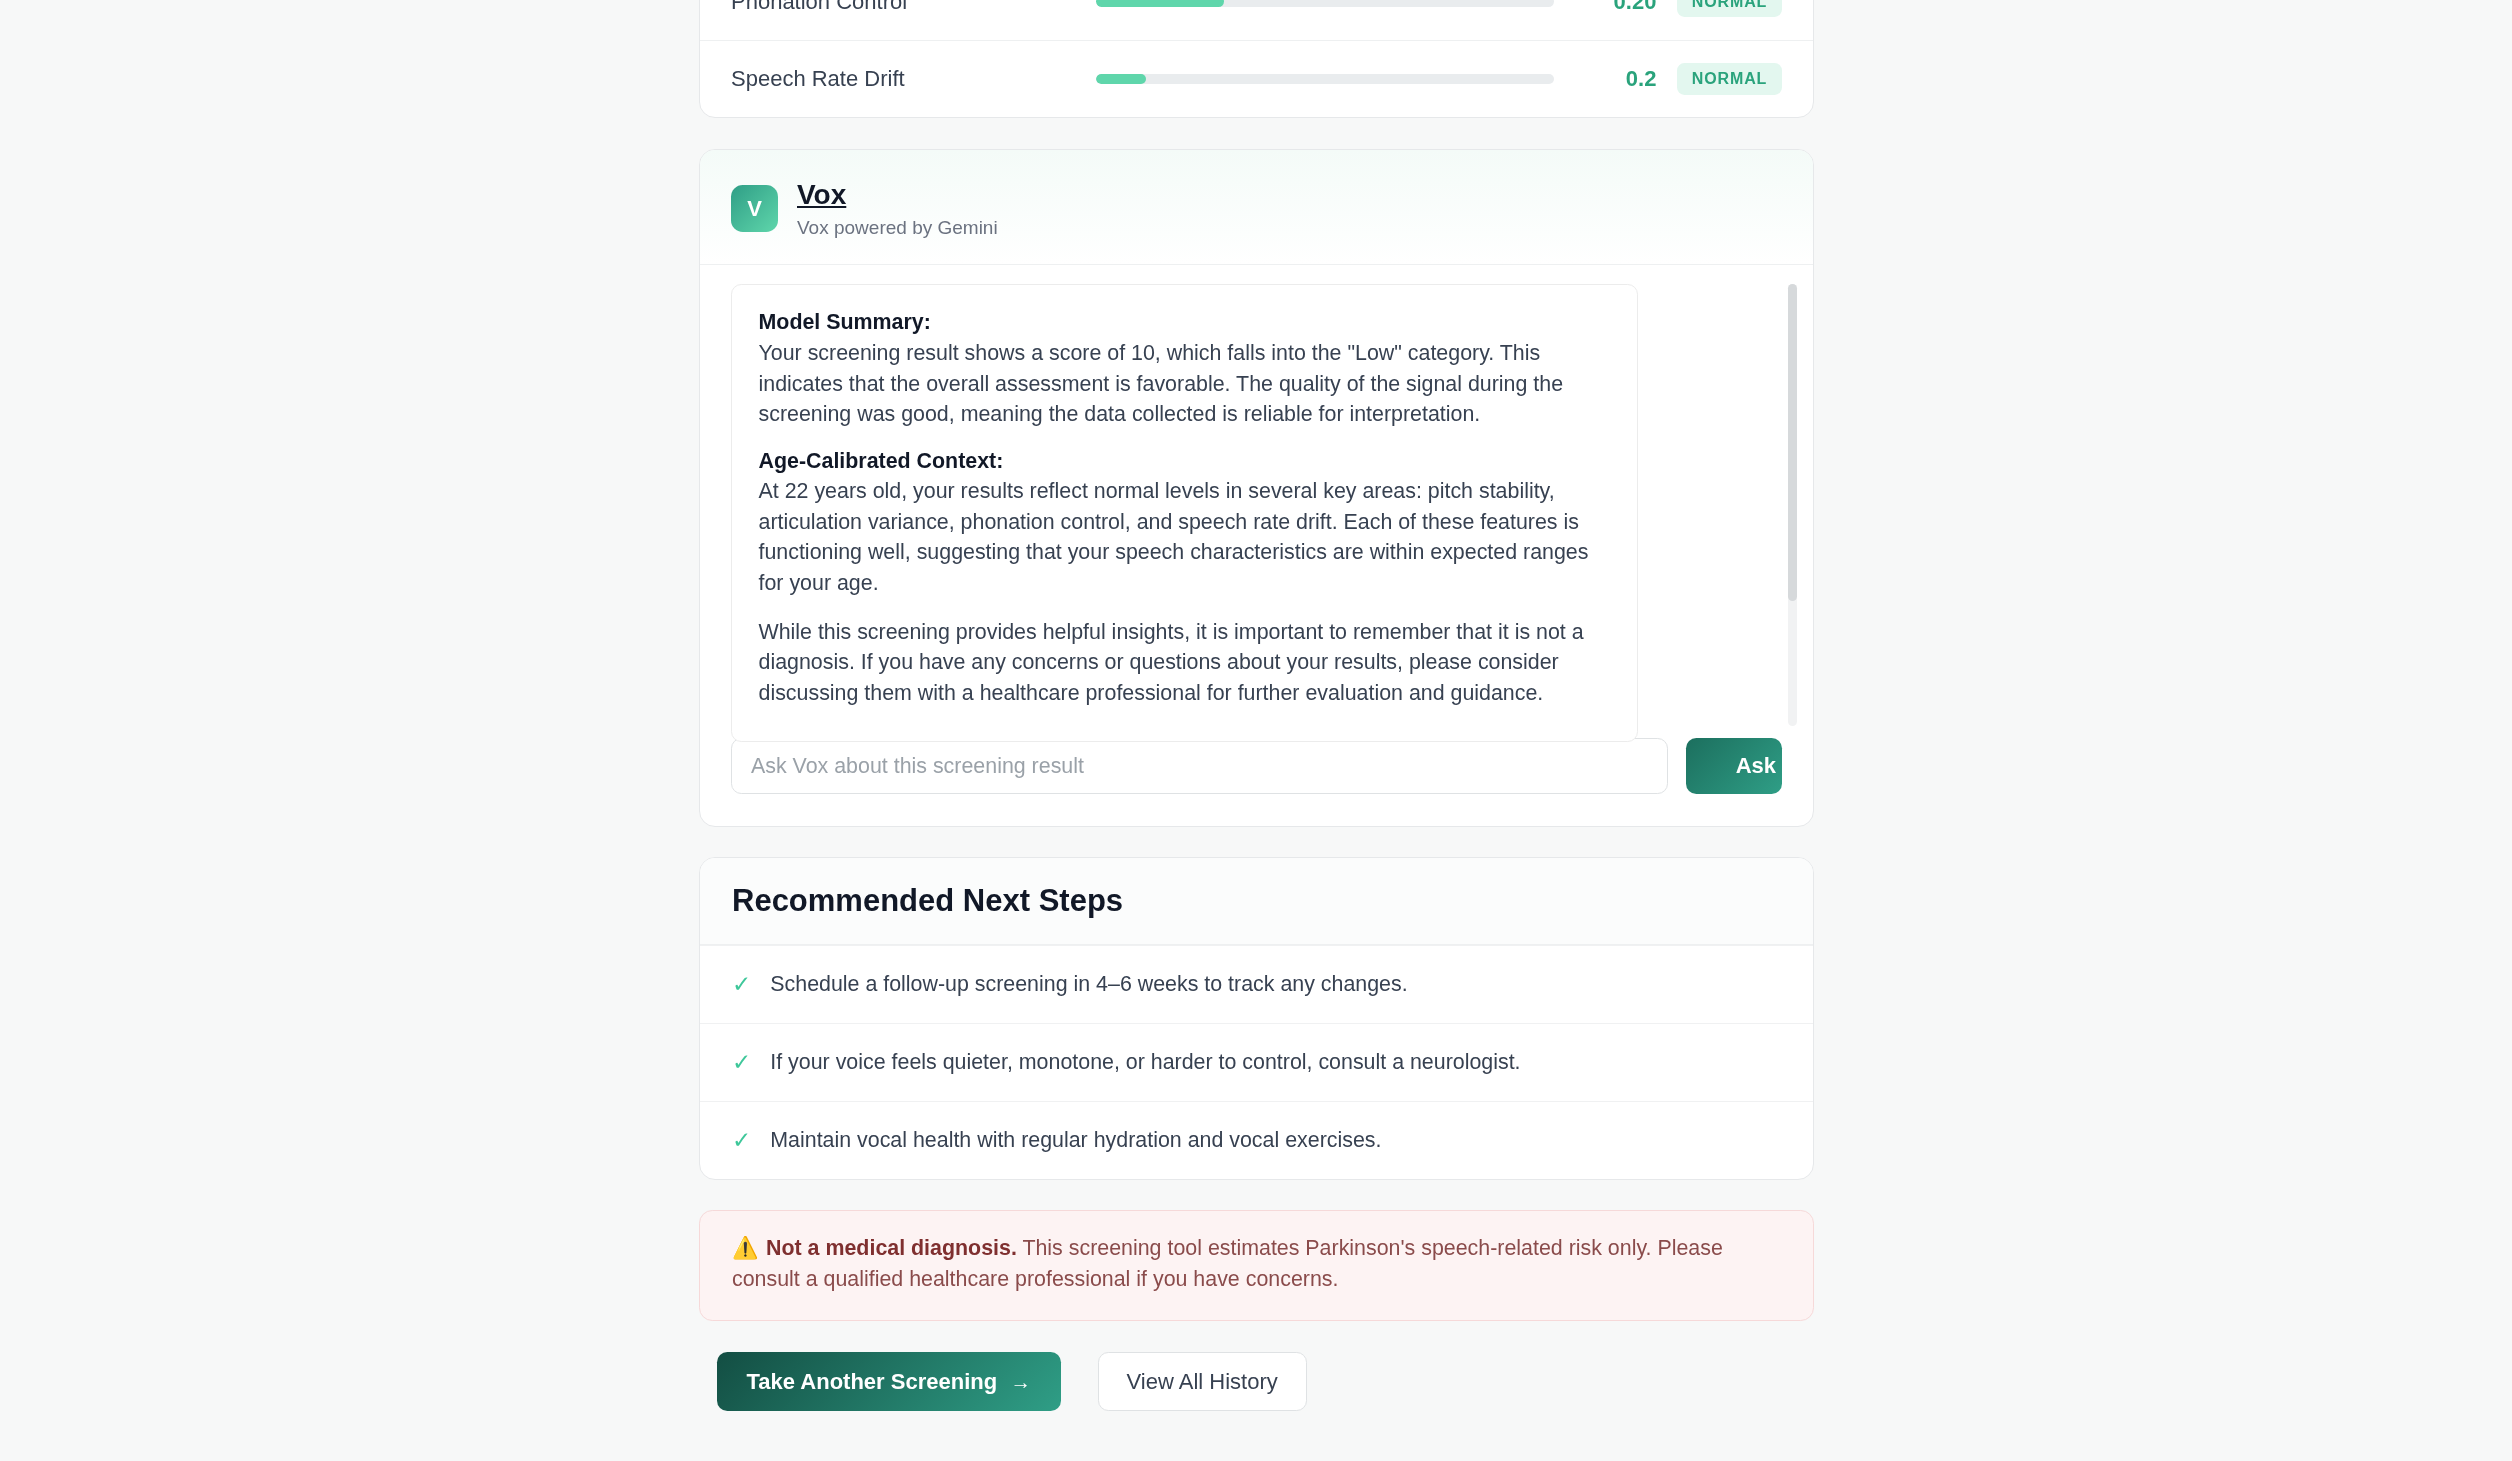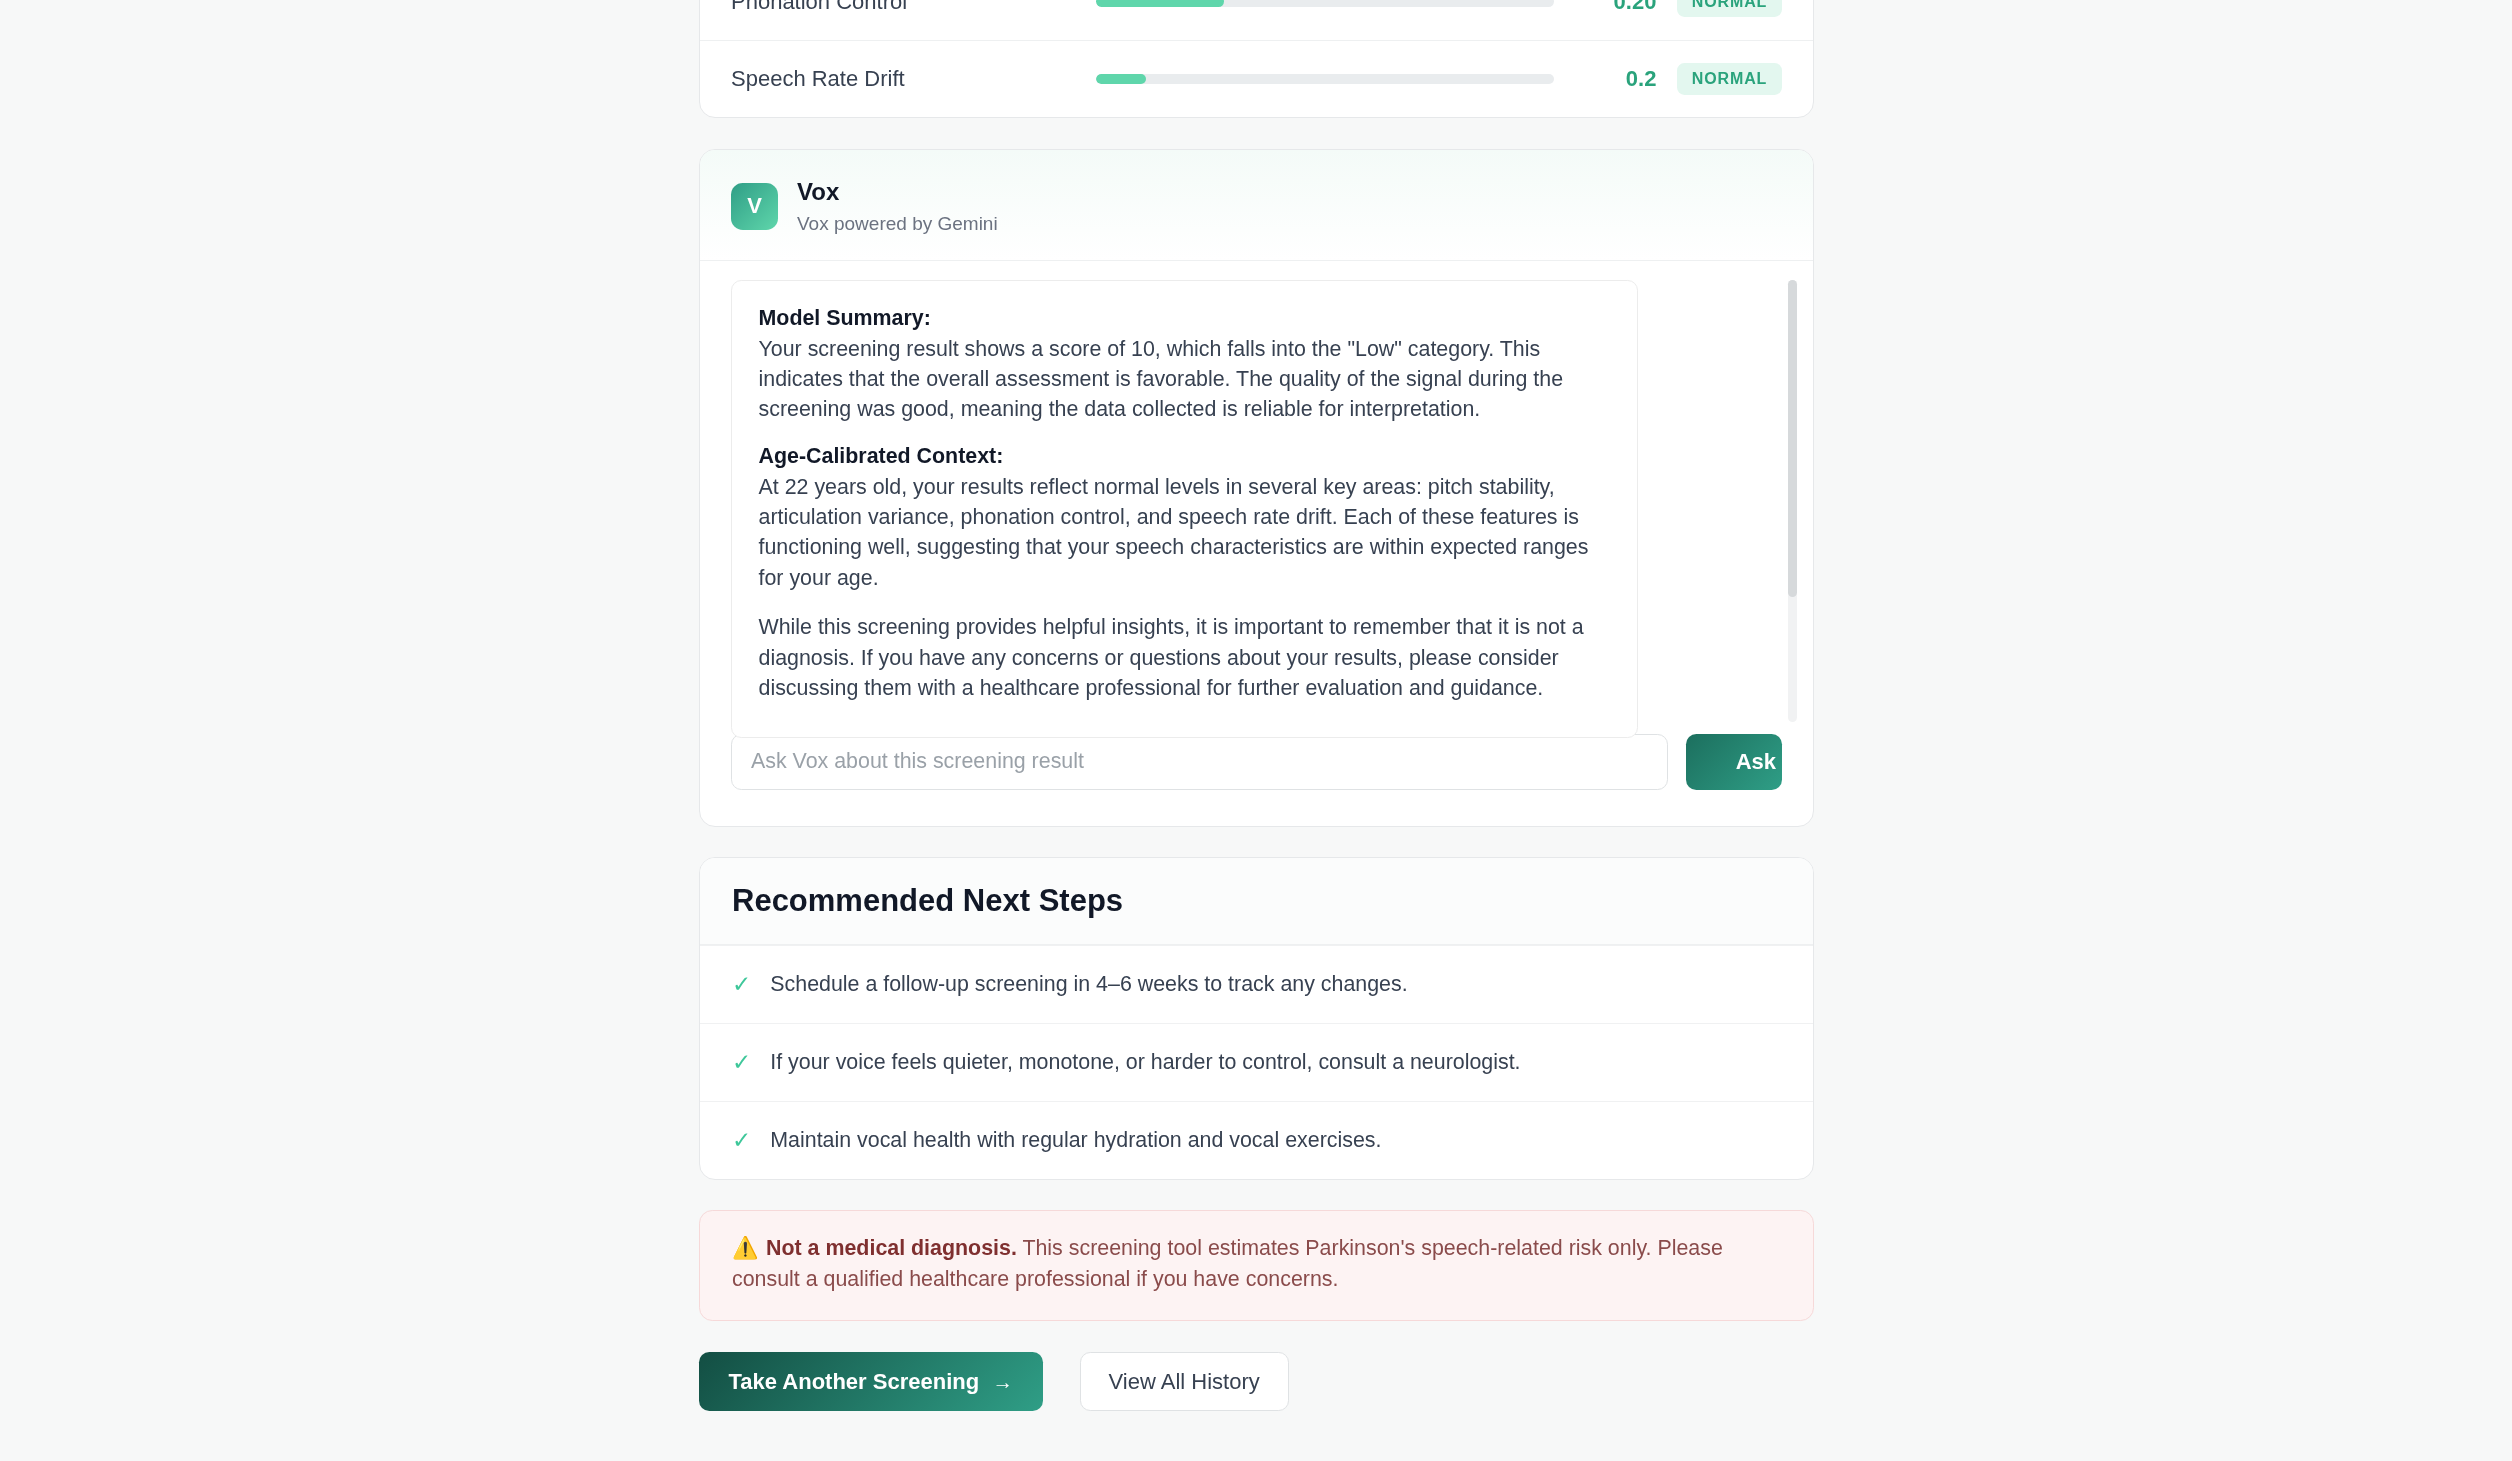--- a/index.html
+++ b/index.html
@@ -97,24 +97,25 @@
     background: linear-gradient(135deg,#2f9e86 0%, #5fd6ab 100%);
     color: #ffffff;
     font-size: 22px;
     font-weight: bold;
     display: flex;
     align-items: center;
     justify-content: center;
     margin-right: 19px;
   }
   .vox-title {
-    font-size: 24px;
+    font-size: 28px;
     font-weight: bold;
     color: #111827;
     line-height: 1.2;
+    text-decoration: underline;
   }
   .vox-sub {
     font-size: 19px;
     color: #6b7280;
     margin-top: 5.9px;
   }
   .vox-body {
     position: relative;
     padding: 19px 31px 0 31px;
     height: 457px;
@@ -257,20 +258,21 @@
     border: none;
     border-radius: 10.3px;
     background: linear-gradient(135deg,#134e43 0%, #2f9e86 100%);
     color: #ffffff;
     font-size: 22px;
     font-weight: bold;
     font-family: "Liberation Sans", sans-serif;
     cursor: pointer;
     display: flex;
     align-items: center;
+    margin-left: 18px;
   }
   .btn-primary .arrow { margin-left: 13.3px; font-size: 20.6px; }
   .btn-secondary {
     height: 59px;
     padding: 0 28px;
     margin-left: 37px;
     border: 0.7px solid #dfe2e4;
     border-radius: 10.3px;
     background: #ffffff;
     color: #374151;

